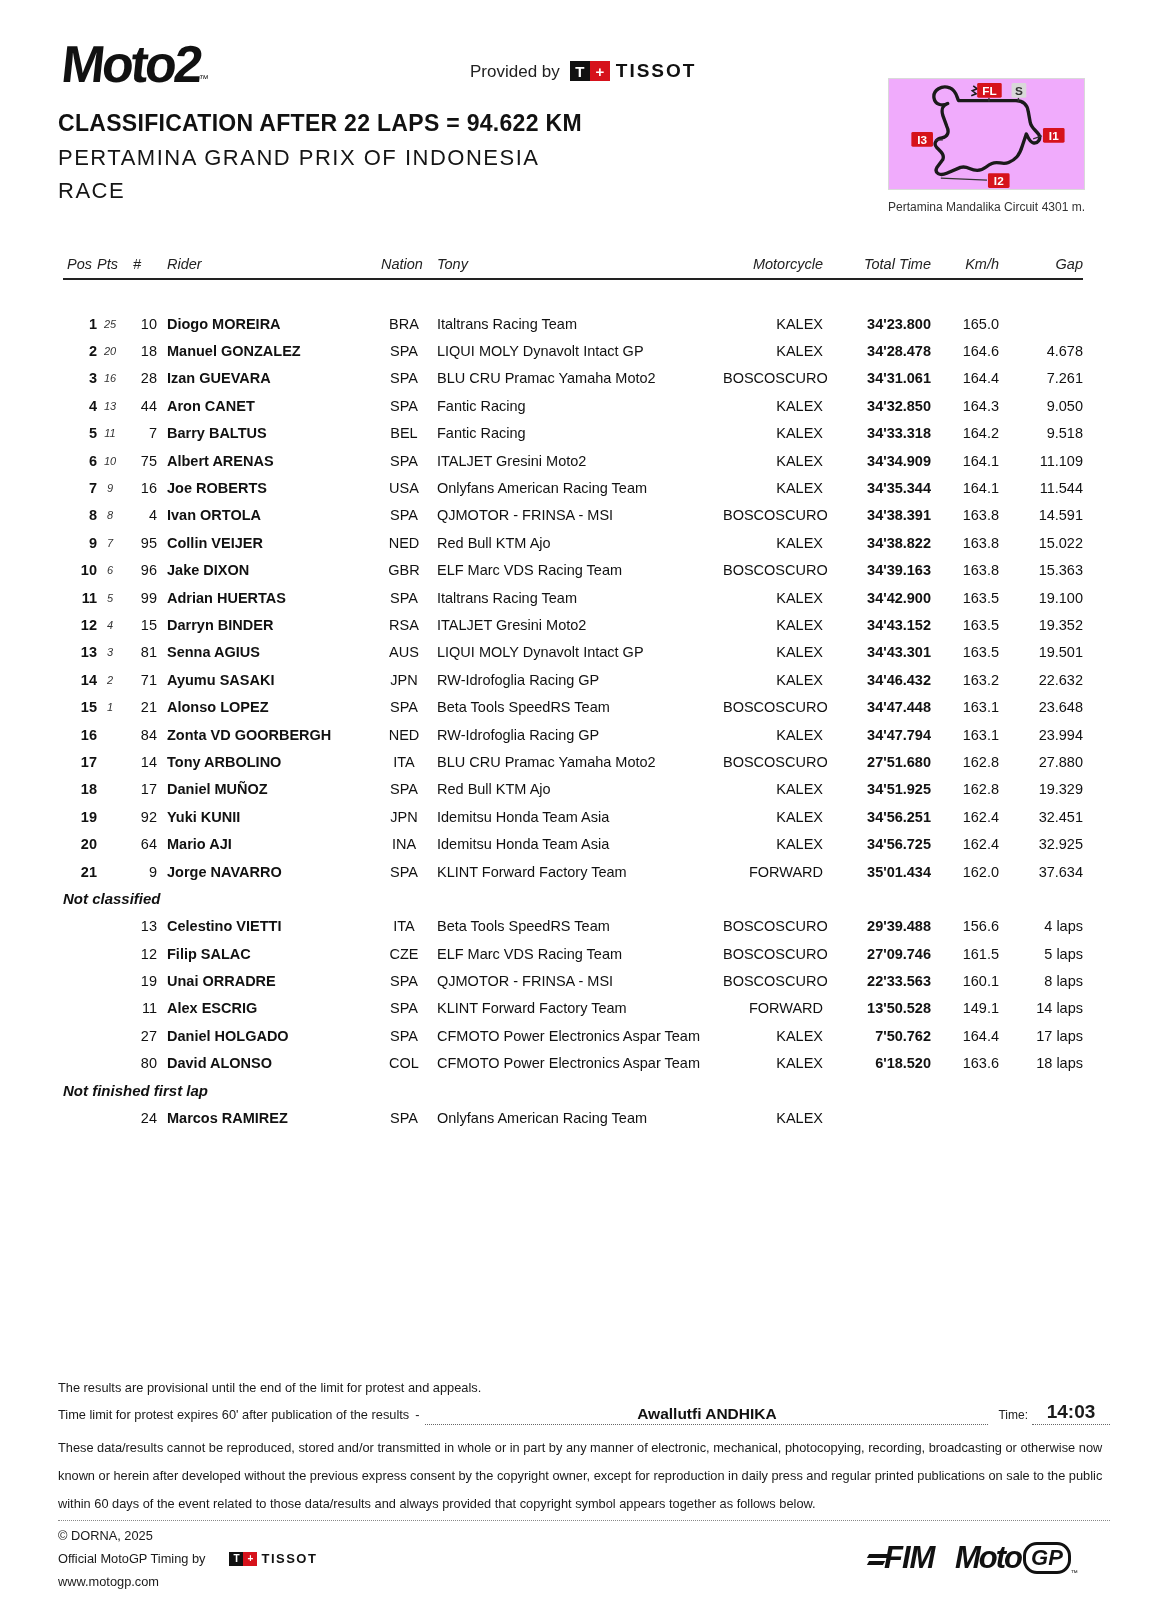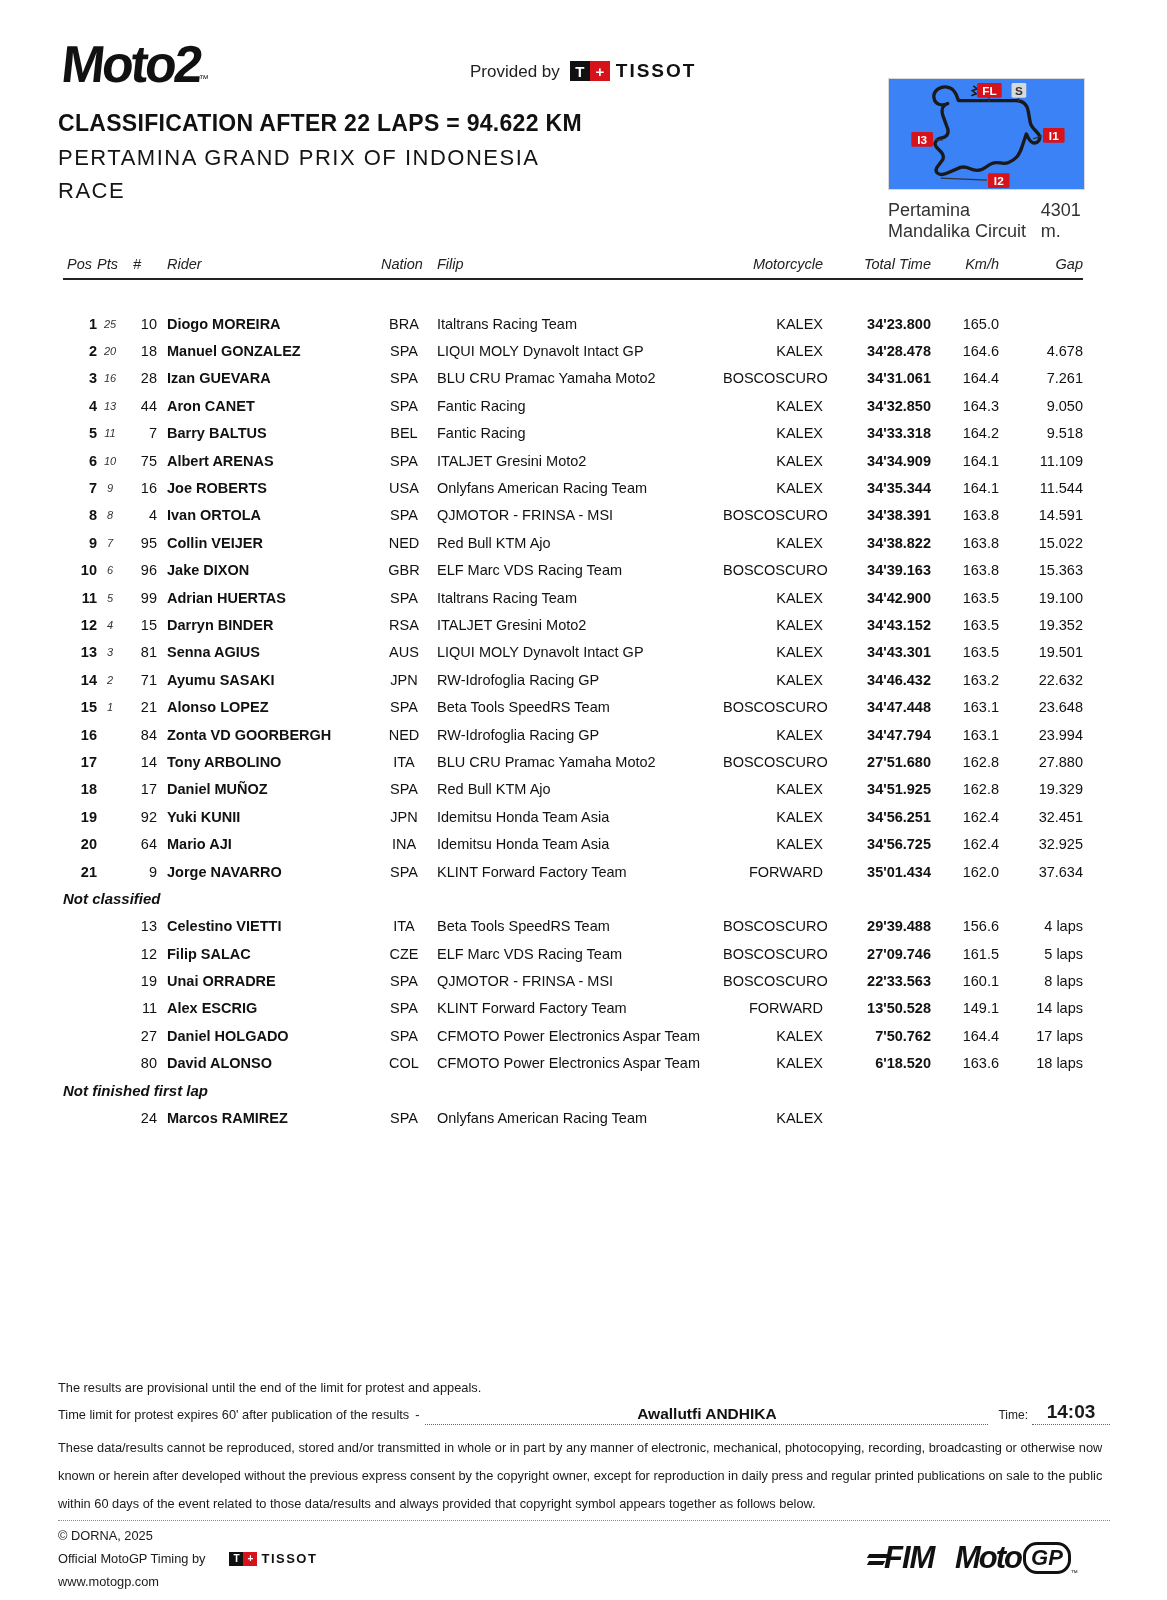--- a/index.html
+++ b/index.html
@@ -21,23 +21,23 @@
   .tissot .word { font-weight:800; font-size:19px; letter-spacing:2px; margin-left:6px; color:#111; }
   .tissot.small .sq { width:14px; height:14px; font-size:10px; }
   .tissot.small .word { font-size:13px; letter-spacing:1.5px; margin-left:4px; }
 
   .title-block { position:absolute; left:58px; top:110px; }
   .title { font-size:23px; font-weight:800; letter-spacing:0.3px; color:#111; }
   .event { font-size:22px; font-weight:400; letter-spacing:1.5px; margin-top:8px; color:#151515; }
   .session { font-size:22px; font-weight:400; letter-spacing:1.5px; margin-top:7px; color:#151515; }
 
   .circuit-box { position:absolute; left:888px; top:78px; width:197px; height:112px;
-    border:1px solid #d9d9d9; background:#3b82f6; }
+    border:1px solid #d9d9d9; background:#f0abfc; }
   .circuit-caption { position:absolute; left:888px; top:200px; width:197px; display:flex;
-    justify-content:space-between; font-size:18px; color:#333; }
+    justify-content:space-between; font-size:12px; color:#333; }
 
   
   .table { position:absolute; left:63px; top:250px; width:1020px; }
   .thead { display:grid; grid-template-columns:34px 26px 34px 222px 50px 294px 100px 108px 68px 84px;
     font-style:italic; font-size:14.5px; color:#222; height:30px; align-items:center;
     border-bottom:2.5px solid #222; }
   .thead .h-pos { padding-left:4px; }
   .thead .h-num { padding-left:10px; }
   .thead .h-rider { padding-left:10px; }
   .thead .h-nation { padding-left:2px; }
@@ -147,21 +147,21 @@
     <span>4301 m.</span>
   </div>
 
   <div class="table">
     <div class="thead">
       <span class="h-pos">Pos</span>
       <span class="h-pts">Pts</span>
       <span class="h-num">#</span>
       <span class="h-rider">Rider</span>
       <span class="h-nation">Nation</span>
-      <span class="h-team">Filip</span>
+      <span class="h-team">Tony</span>
       <span class="h-bike">Motorcycle</span>
       <span class="h-time">Total Time</span>
       <span class="h-kmh">Km/h</span>
       <span class="h-gap">Gap</span>
     </div>
 
     <div class="t-rows" id="rows-main">
     <div class="row">
       <span class="c pos">1</span>
       <span class="c pts">25</span>

